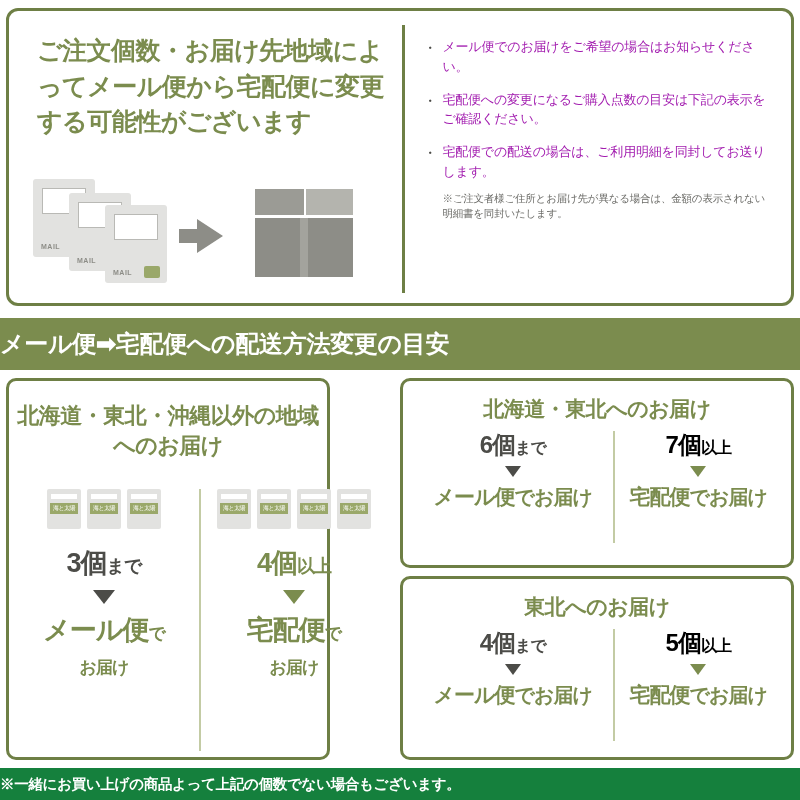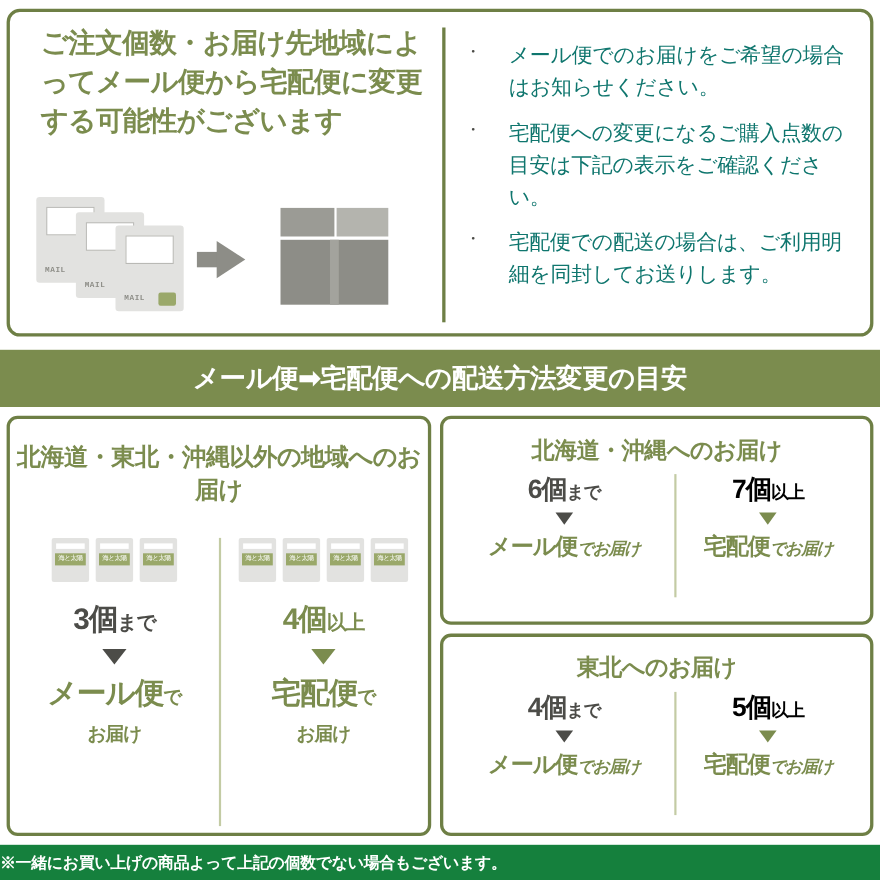--- a/index.html
+++ b/index.html
@@ -21,22 +21,21 @@
     left: 6px; top: 8px;
     width: 788px; height: 298px;
     border: 3px solid #6e7f45;
     border-radius: 12px;
     background: #ffffff;
     display: flex;
   }
   .top-left {
     width: 393px;
     position: relative;
-    padding: 12px 0 0 0;
-    font-family: Liberation Mono, monospace;
+    padding: 22px 0 0 0;
   }
   .divider-v {
     position: absolute;
     left: 393px; top: 14px;
     width: 3px; height: 268px;
     background: #6e7f45;
   }
   .top-headline {
     color: #7b8c4e;
     font-size: 25px;
@@ -134,57 +133,56 @@
     display: flex;
     margin-bottom: 13px;
   }
   .bullet-dot {
     color: #4a4a46;
     font-size: 15px;
     line-height: 1.5;
     margin-right: 5px;
   }
   .bullet-text {
-    color: #0f766e;
-    font-size: 19px;
+    color: #a21caf;
+    font-size: 13px;
     line-height: 1.52;
     letter-spacing: -0.2px;
-    margin-left: 20px;
   }
   .note-small {
     color: #6a6a66;
     font-size: 10.5px;
     line-height: 1.5;
     letter-spacing: -0.2px;
     padding-left: 20px;
     margin-top: -4px;
   }
 
   
   .banner {
     position: absolute;
     left: 0; top: 318px;
     width: 800px; height: 52px;
     background: #7b8c4e;
     display: flex;
     align-items: center;
-    justify-content: center;
+    justify-content: flex-start;
   }
   .banner-text {
     color: #ffffff;
     font-size: 24px;
     font-weight: bold;
     letter-spacing: -0.3px;
   }
 
   
   .panel-main {
     position: absolute;
     left: 6px; top: 378px;
-    width: 386px; height: 382px;
+    width: 324px; height: 382px;
     border: 3px solid #6e7f45;
     border-radius: 10px;
     background: #ffffff;
   }
   .panel-title {
     color: #7b8c4e;
     font-size: 22px;
     font-weight: bold;
     text-align: center;
     line-height: 1.35;
@@ -318,21 +316,21 @@
     border-right: 8px solid transparent;
     border-top: 11px solid #4c4c48;
   }
   .side-arrow.green { border-top-color: #7b8c4e; }
   .side-result {
     margin-top: 6px;
     font-size: 21px;
     font-weight: bold;
     letter-spacing: -1px;
   }
-  .side-result .sub { font-size: 15px; font-style: italic; }
+  .side-result .sub { font-size: 20px; }
   .side-result.green { color: #7b8c4e; }
 
   
   .footer {
     position: absolute;
     left: 0; top: 768px;
     width: 800px; height: 32px;
     background: #15803d;
     display: flex;
     align-items: center;
@@ -390,20 +388,21 @@
         <span class="bullet-text">メール便でのお届けをご希望の場合はお知らせください。</span>
       </div>
       <div class="bullet-row">
         <span class="bullet-dot">・</span>
         <span class="bullet-text">宅配便への変更になるご購入点数の目安は下記の表示をご確認ください。</span>
       </div>
       <div class="bullet-row">
         <span class="bullet-dot">・</span>
         <span class="bullet-text">宅配便での配送の場合は、ご利用明細を同封してお送りします。</span>
       </div>
+      <div class="note-small">※ご注文者様ご住所とお届け先が異なる場合は、金額の表示されない明細書を同封いたします。</div>
     </div>
   </div>
 
   <div class="banner">
     <span class="banner-text">メール便➡宅配便への配送方法変更の目安</span>
   </div>
 
   <div class="panel-main">
     <div class="panel-title">北海道・東北・沖縄以外の地域へのお届け</div>
 
@@ -460,21 +459,21 @@
         <div class="down-arrow green"></div>
         <div class="result green">
           <span>宅配便</span><span class="sub">で</span><br>
           <span class="sub">お届け</span>
         </div>
       </div>
     </div>
   </div>
 
   <div class="panel-side top">
-    <div class="side-title">北海道・沖縄へのお届け</div>
+    <div class="side-title">北海道・東北へのお届け</div>
     <div class="side-split">
       <div class="side-divider"></div>
       <div class="side-col">
         <div class="side-qty gray">
           <span>6個</span><span class="small">まで</span>
         </div>
         <div class="side-arrow"></div>
         <div class="side-result green">
           <span>メール便</span><span class="sub">でお届け</span>
         </div>

